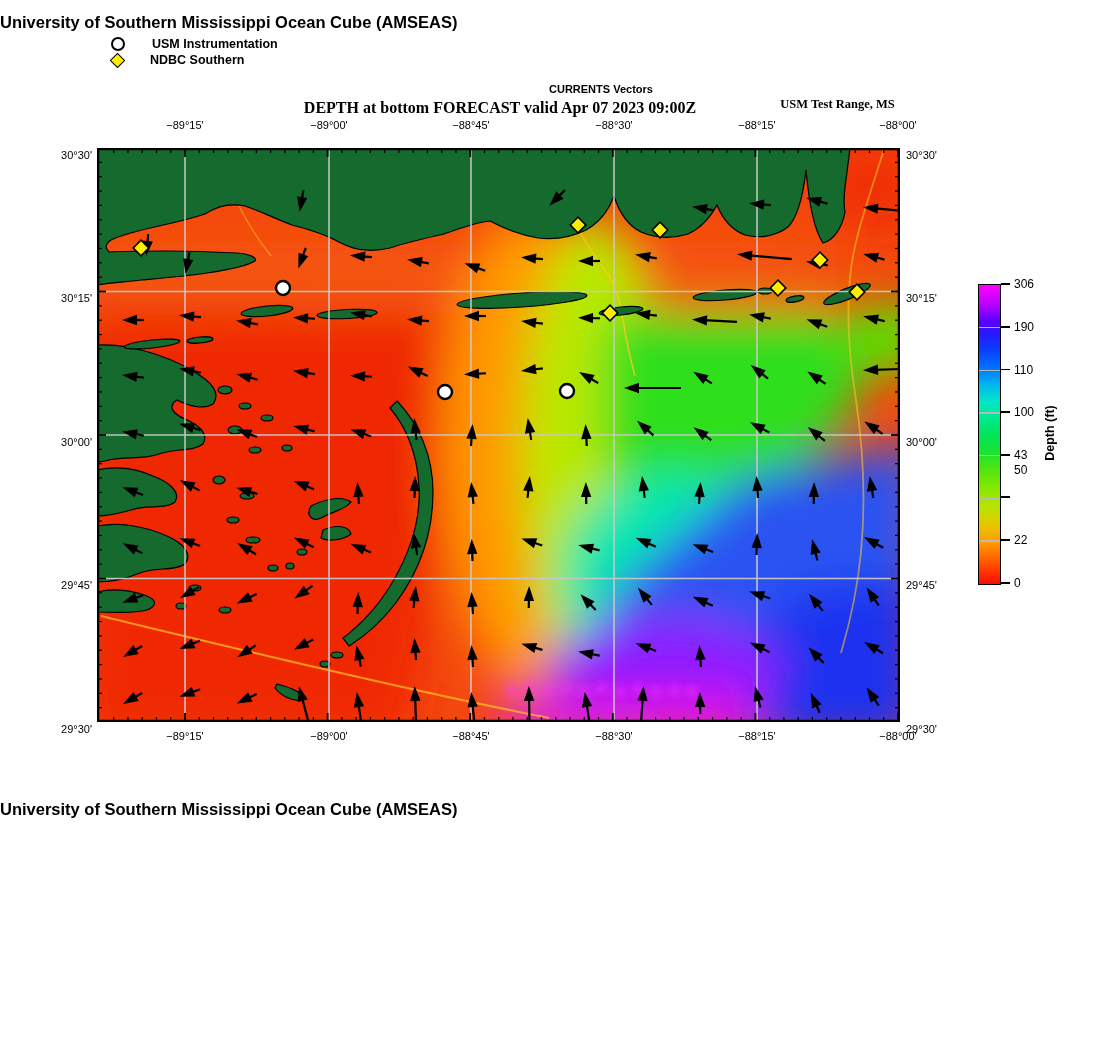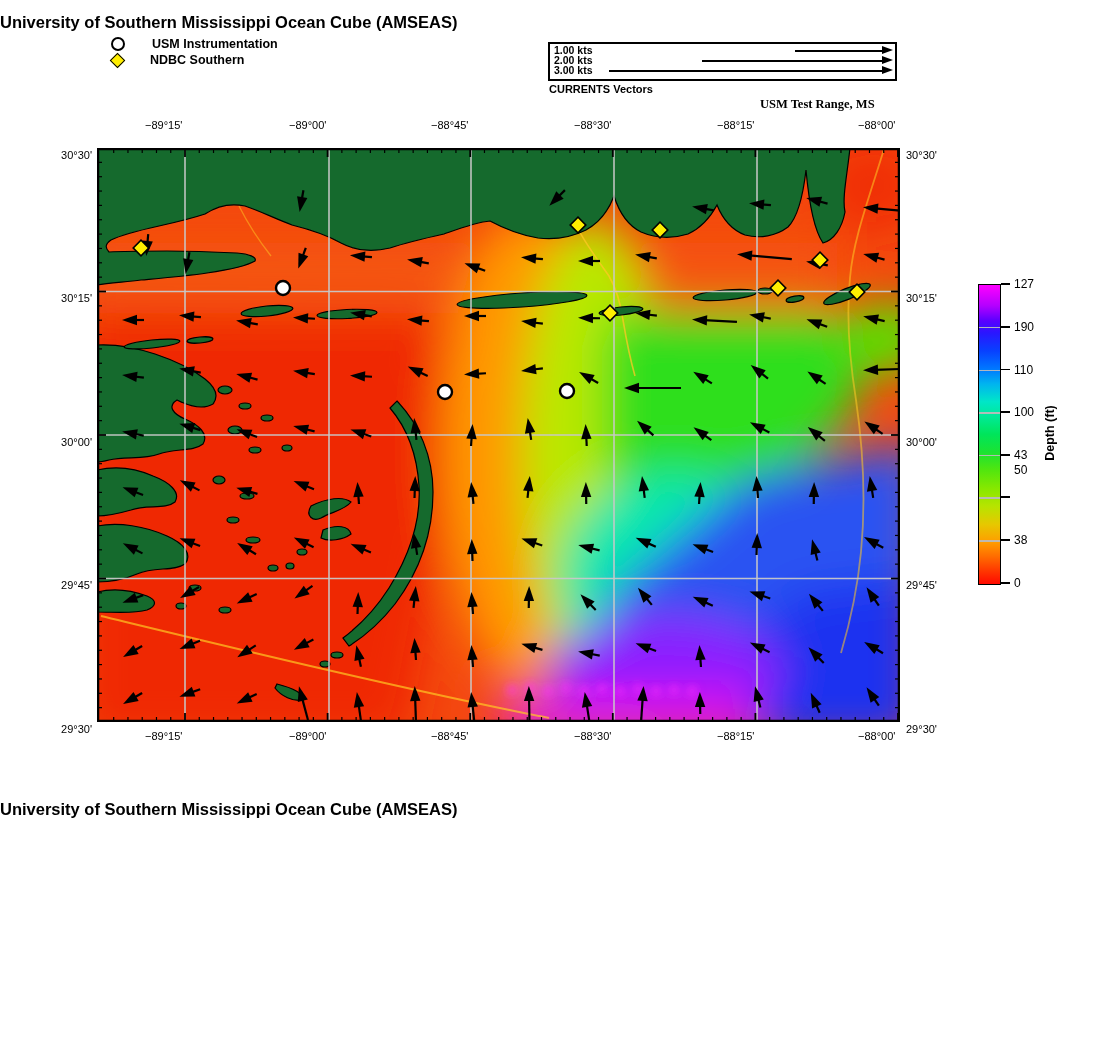--- a/index.html
+++ b/index.html
@@ -12,22 +12,22 @@
   .leg-ic{display:inline-block;margin-right:3px;flex:0 0 auto;}
   #ic-circle{width:10px;height:10px;border:2.2px solid #000;border-radius:50%;background:#fff;}
   #ic-diamond{width:9px;height:9px;border:1.6px solid #000;background:var(--ndbc);transform:rotate(45deg);margin:0 3px 0 1px;}
   #vecbox{position:absolute;left:548px;top:42px;width:345px;height:35px;border:2.2px solid #000;background:#fff;}
   .vrow{position:absolute;left:0;right:0;height:10px;}
   .vlab{position:absolute;left:4px;top:-1px;font-size:10.5px;font-weight:bold;line-height:11px;white-space:nowrap;}
   .vline{position:absolute;top:4px;height:1.7px;background:#000;}
   .vhead{position:absolute;right:2px;top:0;width:0;height:0;border-left:11px solid #000;border-top:4.5px solid transparent;border-bottom:4.5px solid transparent;}
   #veccap{position:absolute;left:549px;top:83px;font-size:11px;font-weight:bold;}
   #subtitle{position:absolute;left:0;width:1000px;top:99px;text-align:center;font-family:"Liberation Serif",serif;font-weight:bold;font-size:16px;}
-  #range{position:absolute;left:760px;top:97px;width:155px;text-align:left;font-family:"Liberation Serif",serif;font-weight:bold;font-size:12.5px;}
-  .xlab{position:absolute;width:80px;text-align:left;font-size:11px;}
+  #range{position:absolute;left:760px;top:97px;width:155px;text-align:center;font-family:"Liberation Serif",serif;font-weight:bold;font-size:12.5px;}
+  .xlab{position:absolute;width:80px;text-align:center;font-size:11px;}
   .ylab{position:absolute;width:64px;font-size:11px;height:13px;margin-top:8px;}
   .ylab.left{text-align:right;}
   .ylab.right{text-align:left;}
   #map-wrap{position:absolute;left:97px;top:148px;width:803px;height:574px;}
   .land{fill:var(--land);stroke:#000;stroke-width:1.2;}
   .grid{stroke:var(--grid);stroke-width:1.6;opacity:.95;}
   .tick{stroke:#000;}
   .f-base{fill:var(--base);}
   #cbar{position:absolute;left:978px;top:284px;width:21px;height:299px;border:1.6px solid #000;}
   .cb-line{position:absolute;left:0;right:0;height:1.6px;background:rgba(186,186,186,.95);}
@@ -46,39 +46,23 @@
     <div class="leg-row">
       <span class="leg-ic" id="ic-circle"></span>
       <span>USM Instrumentation</span>
     </div>
     <div class="leg-row">
       <span class="leg-ic" id="ic-diamond"></span>
       <span>NDBC Southern</span>
     </div>
   </div>
 
-  <div id="vecbox">
-      <div class="vrow" style="top: 2px;">
-        <div class="vlab">1.00 kts</div>
-        <div class="vline" style="left: 245px; right: 10px;"></div>
-        <div class="vhead"></div>
-      </div>
-      <div class="vrow" style="top: 12px;">
-        <div class="vlab">2.00 kts</div>
-        <div class="vline" style="left: 152px; right: 10px;"></div>
-        <div class="vhead"></div>
-      </div>
-      <div class="vrow" style="top: 22px;">
-        <div class="vlab">3.00 kts</div>
-        <div class="vline" style="left: 59px; right: 10px;"></div>
-        <div class="vhead"></div>
-      </div>
-    </div>
   <div id="veccap">CURRENTS Vectors</div>
 
+  <div id="subtitle">DEPTH at bottom FORECAST valid Apr 07 2023 09:00Z</div>
   <div id="range">USM Test Range, MS</div>
 
   <div id="map-wrap">
     <svg id="map" width="803" height="574" viewBox="0 0 803 574">
       <defs>
         <clipPath id="clip">
             <rect x="0" y="0" width="803" height="574"></rect>
           </clipPath>
         <filter id="b22" x="-30%" y="-30%" width="160%" height="160%">
             <feGaussianBlur stdDeviation="22"></feGaussianBlur>
@@ -932,28 +916,28 @@
     <div class="ylab right" style="left: 906px; top: 141px;">30°30'</div>
     <div class="ylab left" style="left: 28px; top: 284px;">30°15'</div>
     <div class="ylab right" style="left: 906px; top: 284px;">30°15'</div>
     <div class="ylab left" style="left: 28px; top: 428px;">30°00'</div>
     <div class="ylab right" style="left: 906px; top: 428px;">30°00'</div>
     <div class="ylab left" style="left: 28px; top: 571px;">29°45'</div>
     <div class="ylab right" style="left: 906px; top: 571px;">29°45'</div>
     <div class="ylab left" style="left: 28px; top: 715px;">29°30'</div>
     <div class="ylab right" style="left: 906px; top: 715px;">29°30'</div>
     <div class="cb-tick" style="top: 283px;"></div>
-    <div class="cb-num" style="top: 277px;">127</div>
+    <div class="cb-num" style="top: 277px;">306</div>
     <div class="cb-tick" style="top: 325.757px;"></div>
     <div class="cb-num" style="top: 319.757px;">190</div>
     <div class="cb-tick" style="top: 368.514px;"></div>
     <div class="cb-num" style="top: 362.514px;">110</div>
     <div class="cb-tick" style="top: 411.271px;"></div>
     <div class="cb-num" style="top: 405.271px; text-align: right;">100</div>
     <div class="cb-tick" style="top: 453.729px;"></div>
     <div class="cb-num" style="top: 447.729px;">43</div>
     <div class="cb-tick" style="top: 496.486px;"></div>
     <div class="cb-num" style="top: 463px;">50</div>
     <div class="cb-tick" style="top: 539.243px;"></div>
-    <div class="cb-num" style="top: 533.243px;">38</div>
+    <div class="cb-num" style="top: 533.243px;">22</div>
     <div class="cb-tick" style="top: 582px;"></div>
     <div class="cb-num" style="top: 576px;">0</div>
   </div>
 
 </body></html>

